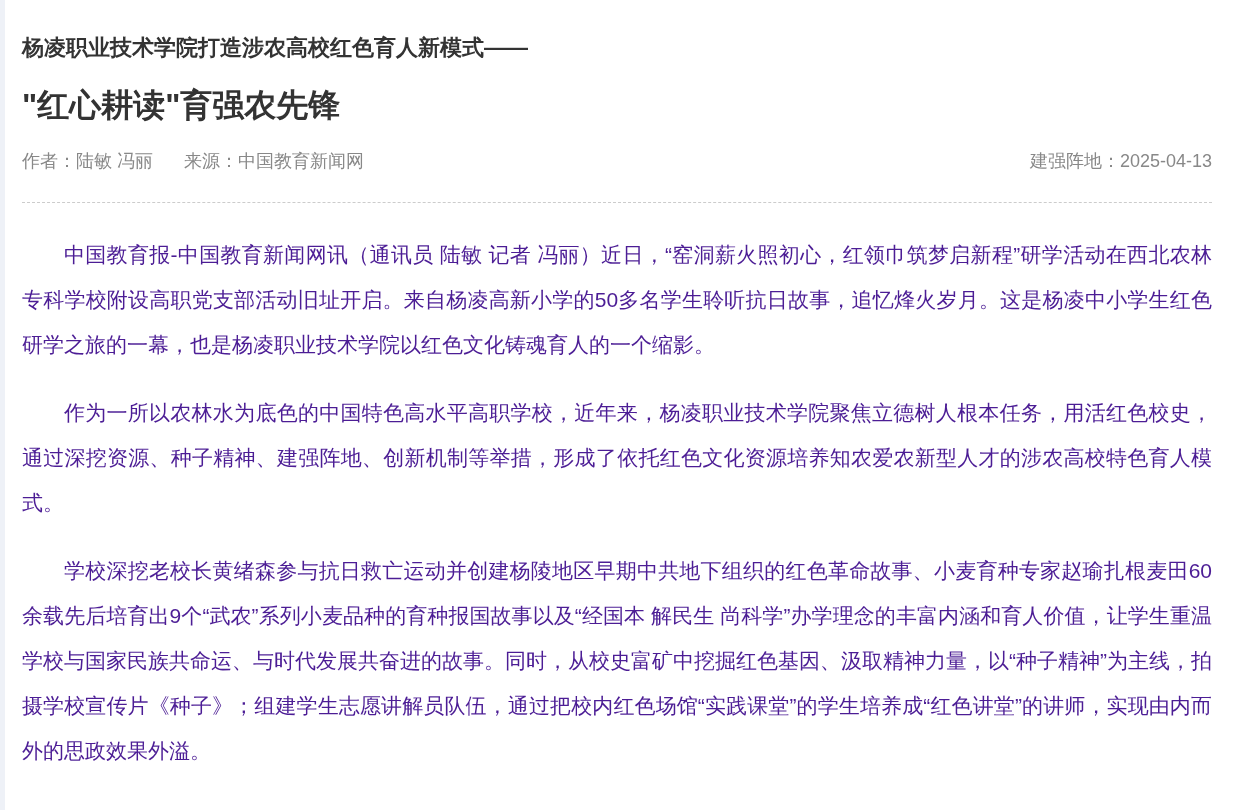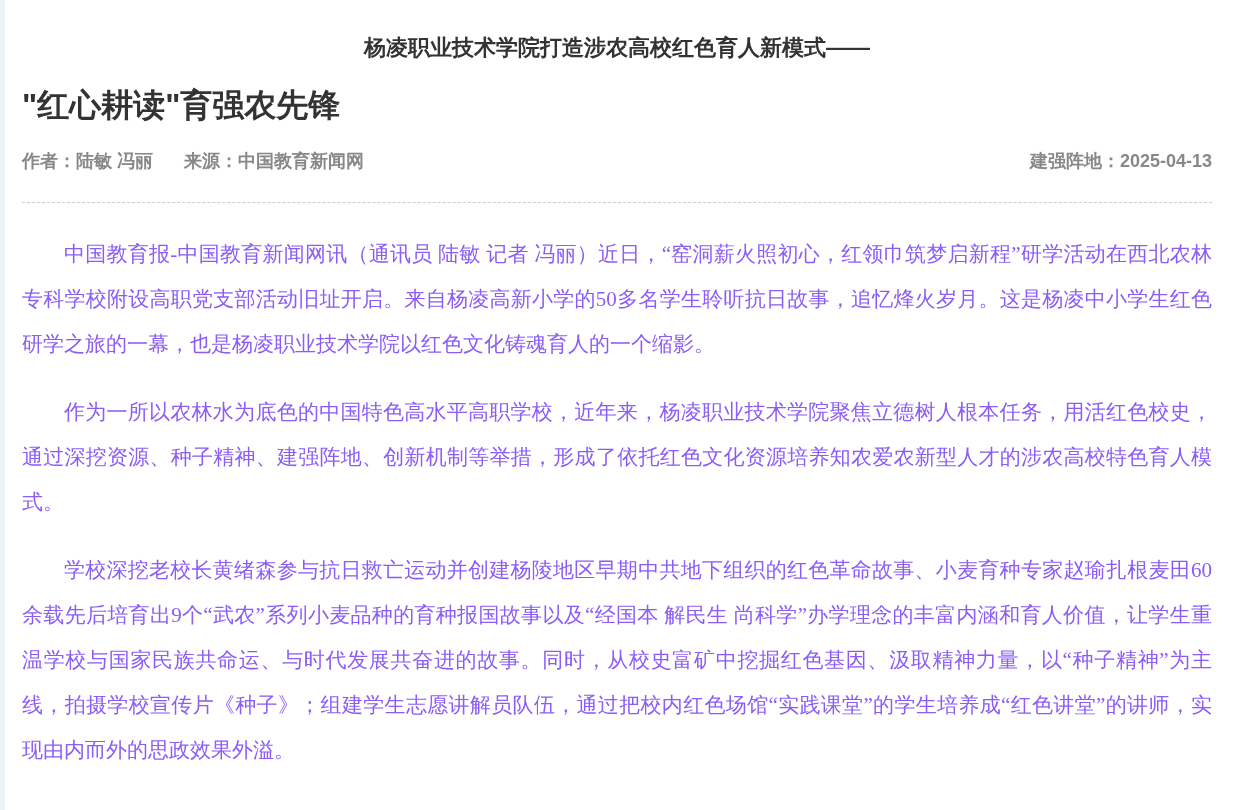--- a/index.html
+++ b/index.html
@@ -25,55 +25,53 @@
   .container {
     padding: 30px 28px 0 22px;
   }
   .kicker {
     margin: 0 0 17px 0;
     font-size: 22px;
     font-weight: bold;
     line-height: 36px;
     color: #333333;
     font-family: "Liberation Sans", sans-serif;
-    text-align: center;
   }
   .title {
     margin: 0 0 22px 0;
     font-size: 32px;
     font-weight: bold;
     line-height: 44px;
     color: #333333;
     font-family: "Liberation Sans", sans-serif;
   }
   .meta {
     display: flex;
     justify-content: space-between;
     align-items: baseline;
     font-size: 18px;
     line-height: 24px;
     color: #888888;
     margin-bottom: 29px;
-    font-weight: bold;
   }
   .meta-left .meta-group {
     margin-right: 26px;
   }
   .divider {
     border: none;
     border-top: 1px dashed #cccccc;
     margin: 0;
     height: 0;
   }
   .article-body {
     margin-top: 29px;
-    font-family: Liberation Serif, serif;
+    font-family: Liberation Sans, sans-serif;
     font-size: 21px;
     line-height: 45px;
-    color: #8b5cf6;
+    color: #4c1d95;
     text-align: justify;
   }
   .article-body p {
     margin: 0 0 23px 0;
     text-indent: 2em;
   }
 </style>
 </head>
 <body>
 

